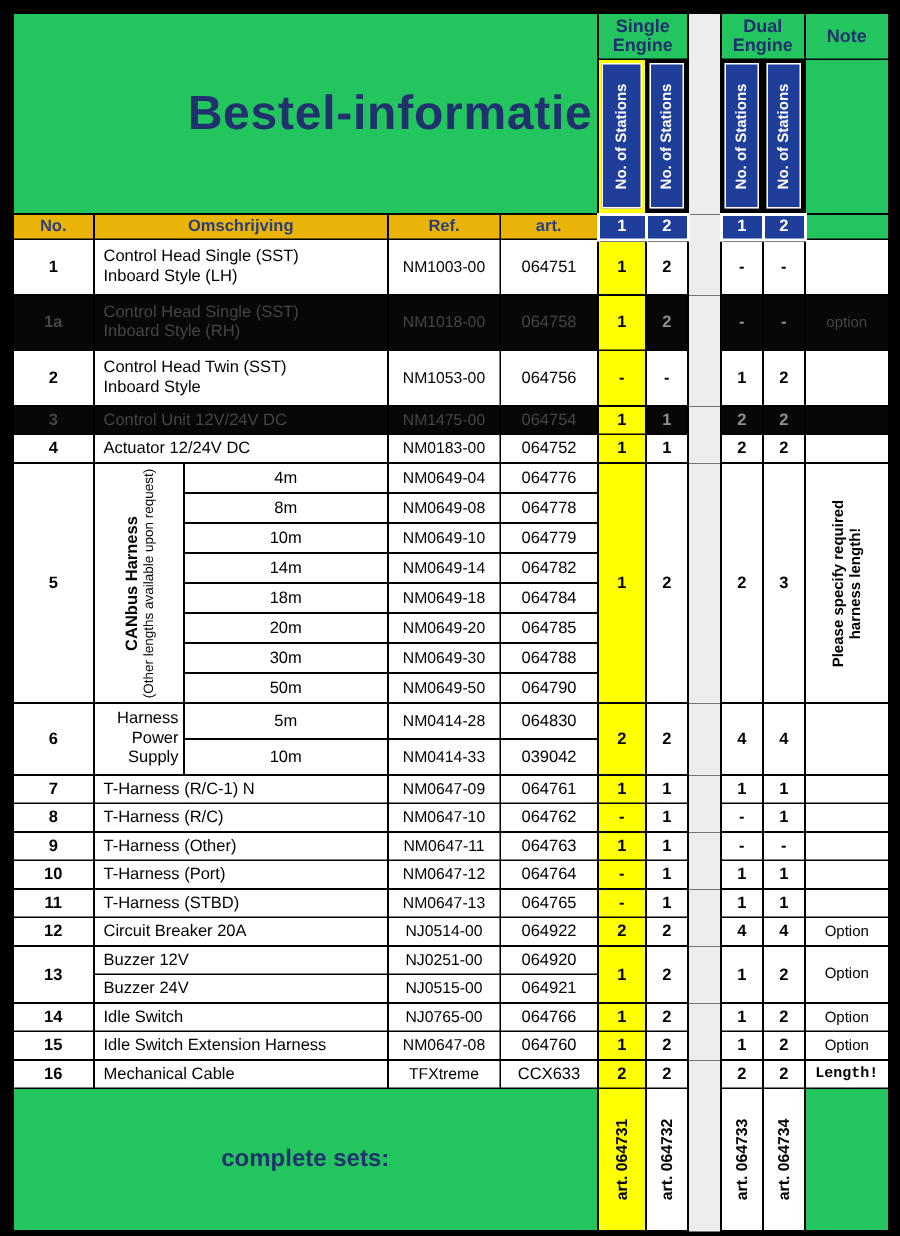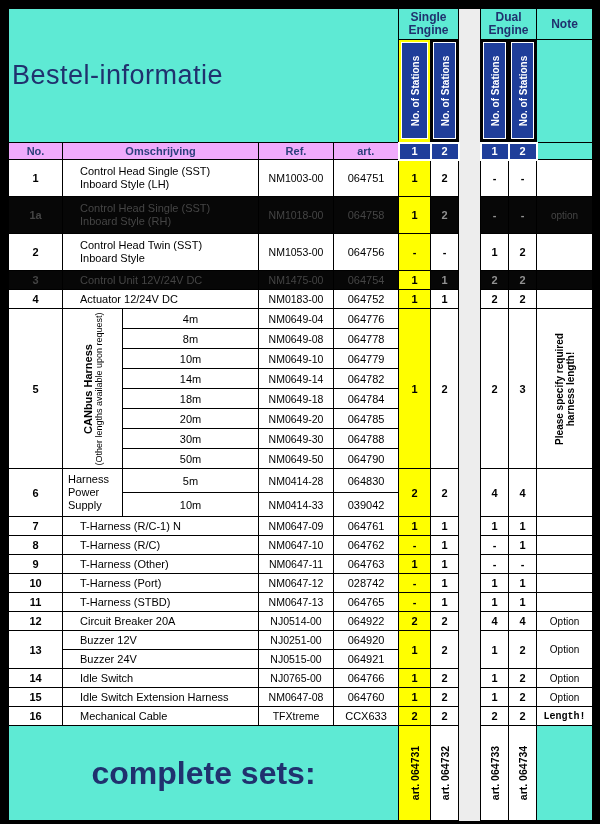--- a/index.html
+++ b/index.html
@@ -14,43 +14,43 @@
   
   tr.hEng  { height:27px; }
   tr.hSt   { height:103px; }
   tr.hCols { height:17px; }
   tr.d2    { height:37px; }
   tr.d1    { height:19px; }
   tr.r5    { height:20px; }
   tr.r6    { height:24px; }
   tr.foot  { height:95px; }
 
-  .blk  { background:#5eead4; border-color:#000; color:#fff; }
-  .title { font-size:27px; font-weight:normal; color:var(--navy,#20316e);
-           text-align:left; letter-spacing:.5px; }
+  .blk  { background:#22c55e; border-color:#000; color:#fff; }
+  .title { font-size:32px; font-weight:bold; color:var(--navy,#20316e);
+           text-align:right; letter-spacing:.5px; }
   .eng  { color:var(--navy,#253a78); font-weight:bold; font-size:12px;
           text-align:center; line-height:13px; padding:2px 0; }
-  .colh { background:#f0abfc; border-color:#000; color:#2c3f7c; font-weight:bold;
+  .colh { background:#eab308; border-color:#000; color:#2c3f7c; font-weight:bold;
           font-size:11px; text-align:center; }
 
   .num  { background:var(--station_blue,#1f3e9a); color:#fff; font-weight:bold;
           text-align:center; border:2px solid #fff; font-size:11px; }
 
   td.st { background:#000; border-color:#000; padding:2px; }
   td.st.y { background:var(--accent_yellow,#ffff00); }
   .bb   { height:97px; background:var(--station_blue,#1f3e9a);
           border:1px solid #fff; position:relative; }
 
   .rotC { position:absolute; left:50%; top:50%;
           transform:translate(-50%,-50%) rotate(-90deg);
           white-space:nowrap; font-weight:bold; }
   .stTxt { font-size:10px; color:#fff; }
 
   .no   { text-align:center; font-weight:bold; }
-  .desc { padding-left:17px; line-height:13px;margin-left:28px; }
+  .desc { padding-left:6px; line-height:13px;margin-left:28px; }
   .len  { text-align:center; }
   .ref  { text-align:center; font-size:10.5px; }
   .art  { text-align:center; font-weight:normal; }
   .q    { text-align:center; font-weight:bold; padding:0; }
   .qy   { text-align:center; font-weight:bold; padding:0;
           background:var(--accent_yellow,#ffff00); }
   .note { text-align:center; font-size:10px; }
   .b    { font-weight:bold;font-family:Liberation Mono, monospace; }
 
   .gap  { background:#ededed; border-top:none; border-bottom:none; padding:0; }
@@ -61,27 +61,27 @@
   tr.dark td.gap { background:#ededed; }
 
   td.canlbl, td.noteR, td.fart { position:relative; padding:0; }
   .rotW { position:absolute; left:50%; top:50%;
           transform:translate(-50%,-50%) rotate(-90deg); text-align:center; }
   .canW { width:156px; }
   .cn   { font-weight:bold; font-size:11px; }
   .cs   { font-size:9px; line-height:10px; }
   .pnW  { width:150px; font-weight:bold; font-size:10px; line-height:11px; }
 
-  .hps  { padding-left:5px; line-height:13px; }
+  .hps  { padding-left:5px; line-height:13px;text-align:right; }
 
   td.fart { background:#fff; }
   td.fart.y { background:var(--accent_yellow,#ffff00); }
   .fTxt { font-size:10.5px; color:#000; }
 
-  .csets { font-size:32px; font-weight:bold; color:var(--navy,#20316e); text-align:center; }
+  .csets { font-size:16px; font-weight:bold; color:var(--navy,#20316e); text-align:center; }
 </style>
 </head>
 <body>
 
 <div class="page">
 <table>
 <colgroup>
   <col style="width:54px">
         <col style="width:60px">
         <col style="width:136px">
@@ -325,21 +325,21 @@
   <td class="q">1</td>
   <td class="gap"></td>
   <td class="q">-</td>
   <td class="q">-</td>
   <td class="note"></td>
 </tr>
 <tr class="d1">
   <td class="no">10</td>
   <td class="desc" colspan="2">T-Harness (Port)</td>
   <td class="ref">NM0647-12</td>
-  <td class="art">028742</td>
+  <td class="art">064764</td>
   <td class="qy">-</td>
   <td class="q">1</td>
   <td class="gap"></td>
   <td class="q">1</td>
   <td class="q">1</td>
   <td class="note"></td>
 </tr>
 <tr class="d1">
   <td class="no">11</td>
   <td class="desc" colspan="2">T-Harness (STBD)</td>

